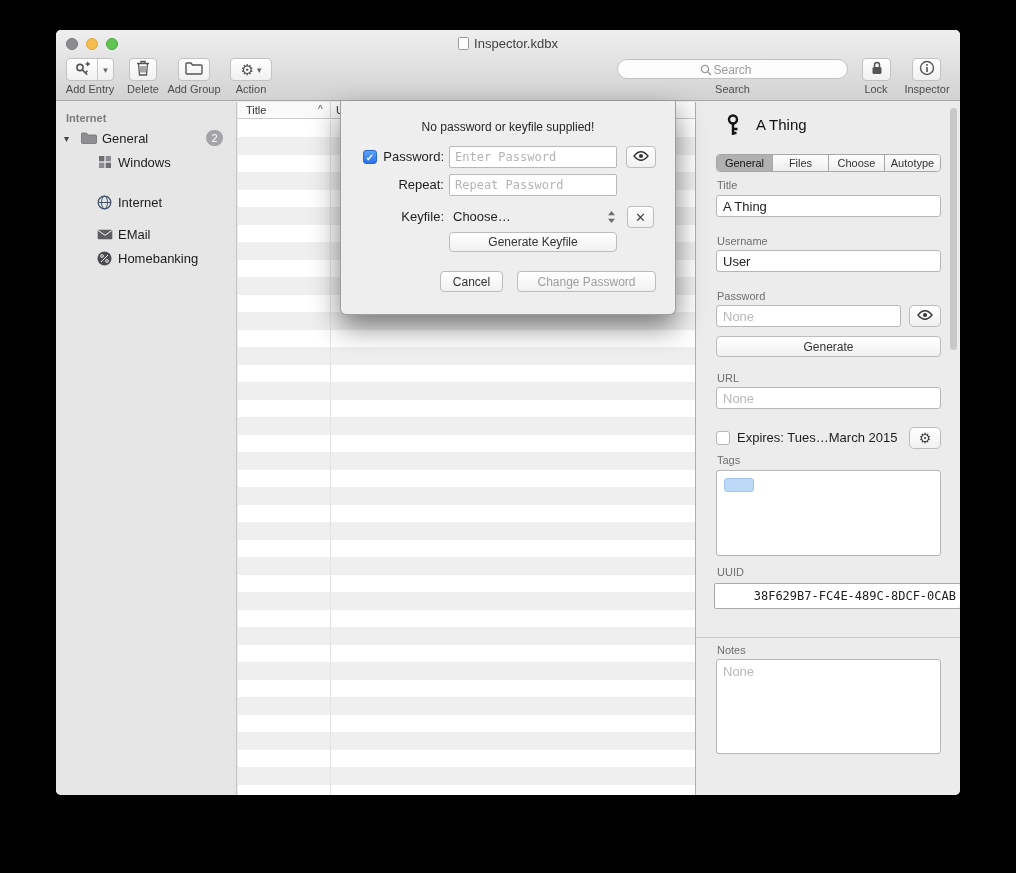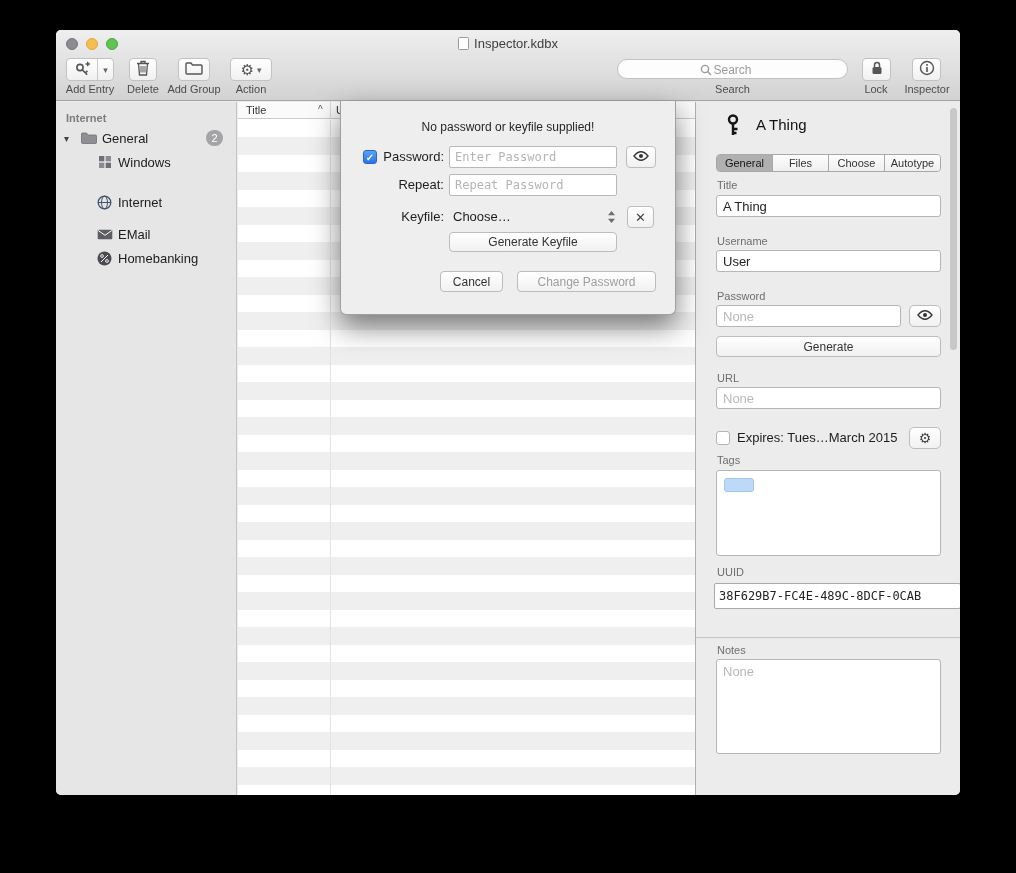--- a/index.html
+++ b/index.html
@@ -80,21 +80,21 @@
   .checkbox { width:14px; height:14px; border-radius:3px; }
   .cb-on  { background:linear-gradient(#5aa2f7,#2a72e8); border:1px solid #2a67cc; color:#fff;
             font-size:10px; font-weight:bold; text-align:center; line-height:13px; }
   .cb-off { background:#fff; border:1px solid #b5b5b5; }
   .tags-box { position:absolute; left:20px; top:368px; width:225px; height:86px; background:#fff;
               border:1px solid #b6b6b6; border-radius:3px; }
   .tag-chip { position:absolute; left:7px; top:7px; width:30px; height:14px; background:#bcd9f7;
               border:1px solid #a5c6ea; border-radius:3px; }
   .uuid-box { position:absolute; left:18px; top:481px; width:247px; height:26px; background:#fff;
               border:1px solid #a9a9a9; border-radius:2px; font-family:"DejaVu Sans Mono",monospace; font-size:12px;
-              color:#222; line-height:24px; padding:0 4px; overflow:hidden; white-space:nowrap; }
+              color:#222; line-height:24px; padding:0 4px; overflow:hidden; white-space:nowrap;text-align:right; }
   .insp-divider { position:absolute; left:0; right:0; top:535px; height:1px; background:#c6c6c6; }
   .notes-area { position:absolute; left:20px; top:557px; width:225px; height:95px; background:#fff;
                 border:1px solid #b6b6b6; border-radius:3px; resize:none; font-size:13px; color:#222;
                 padding:4px 6px; font-family:inherit; outline:none; }
   .insp-scrollbar { position:absolute; right:3px; top:6px; width:7px; height:242px; background:#c2c2c2;
                     border-radius:3.5px; opacity:.85; }
 
   
   .sheet { position:absolute; left:284px; top:71px; width:336px; height:214px; background:#eeeeee;
            border:1px solid #9f9f9f; border-top:none; border-radius:0 0 6px 6px;

